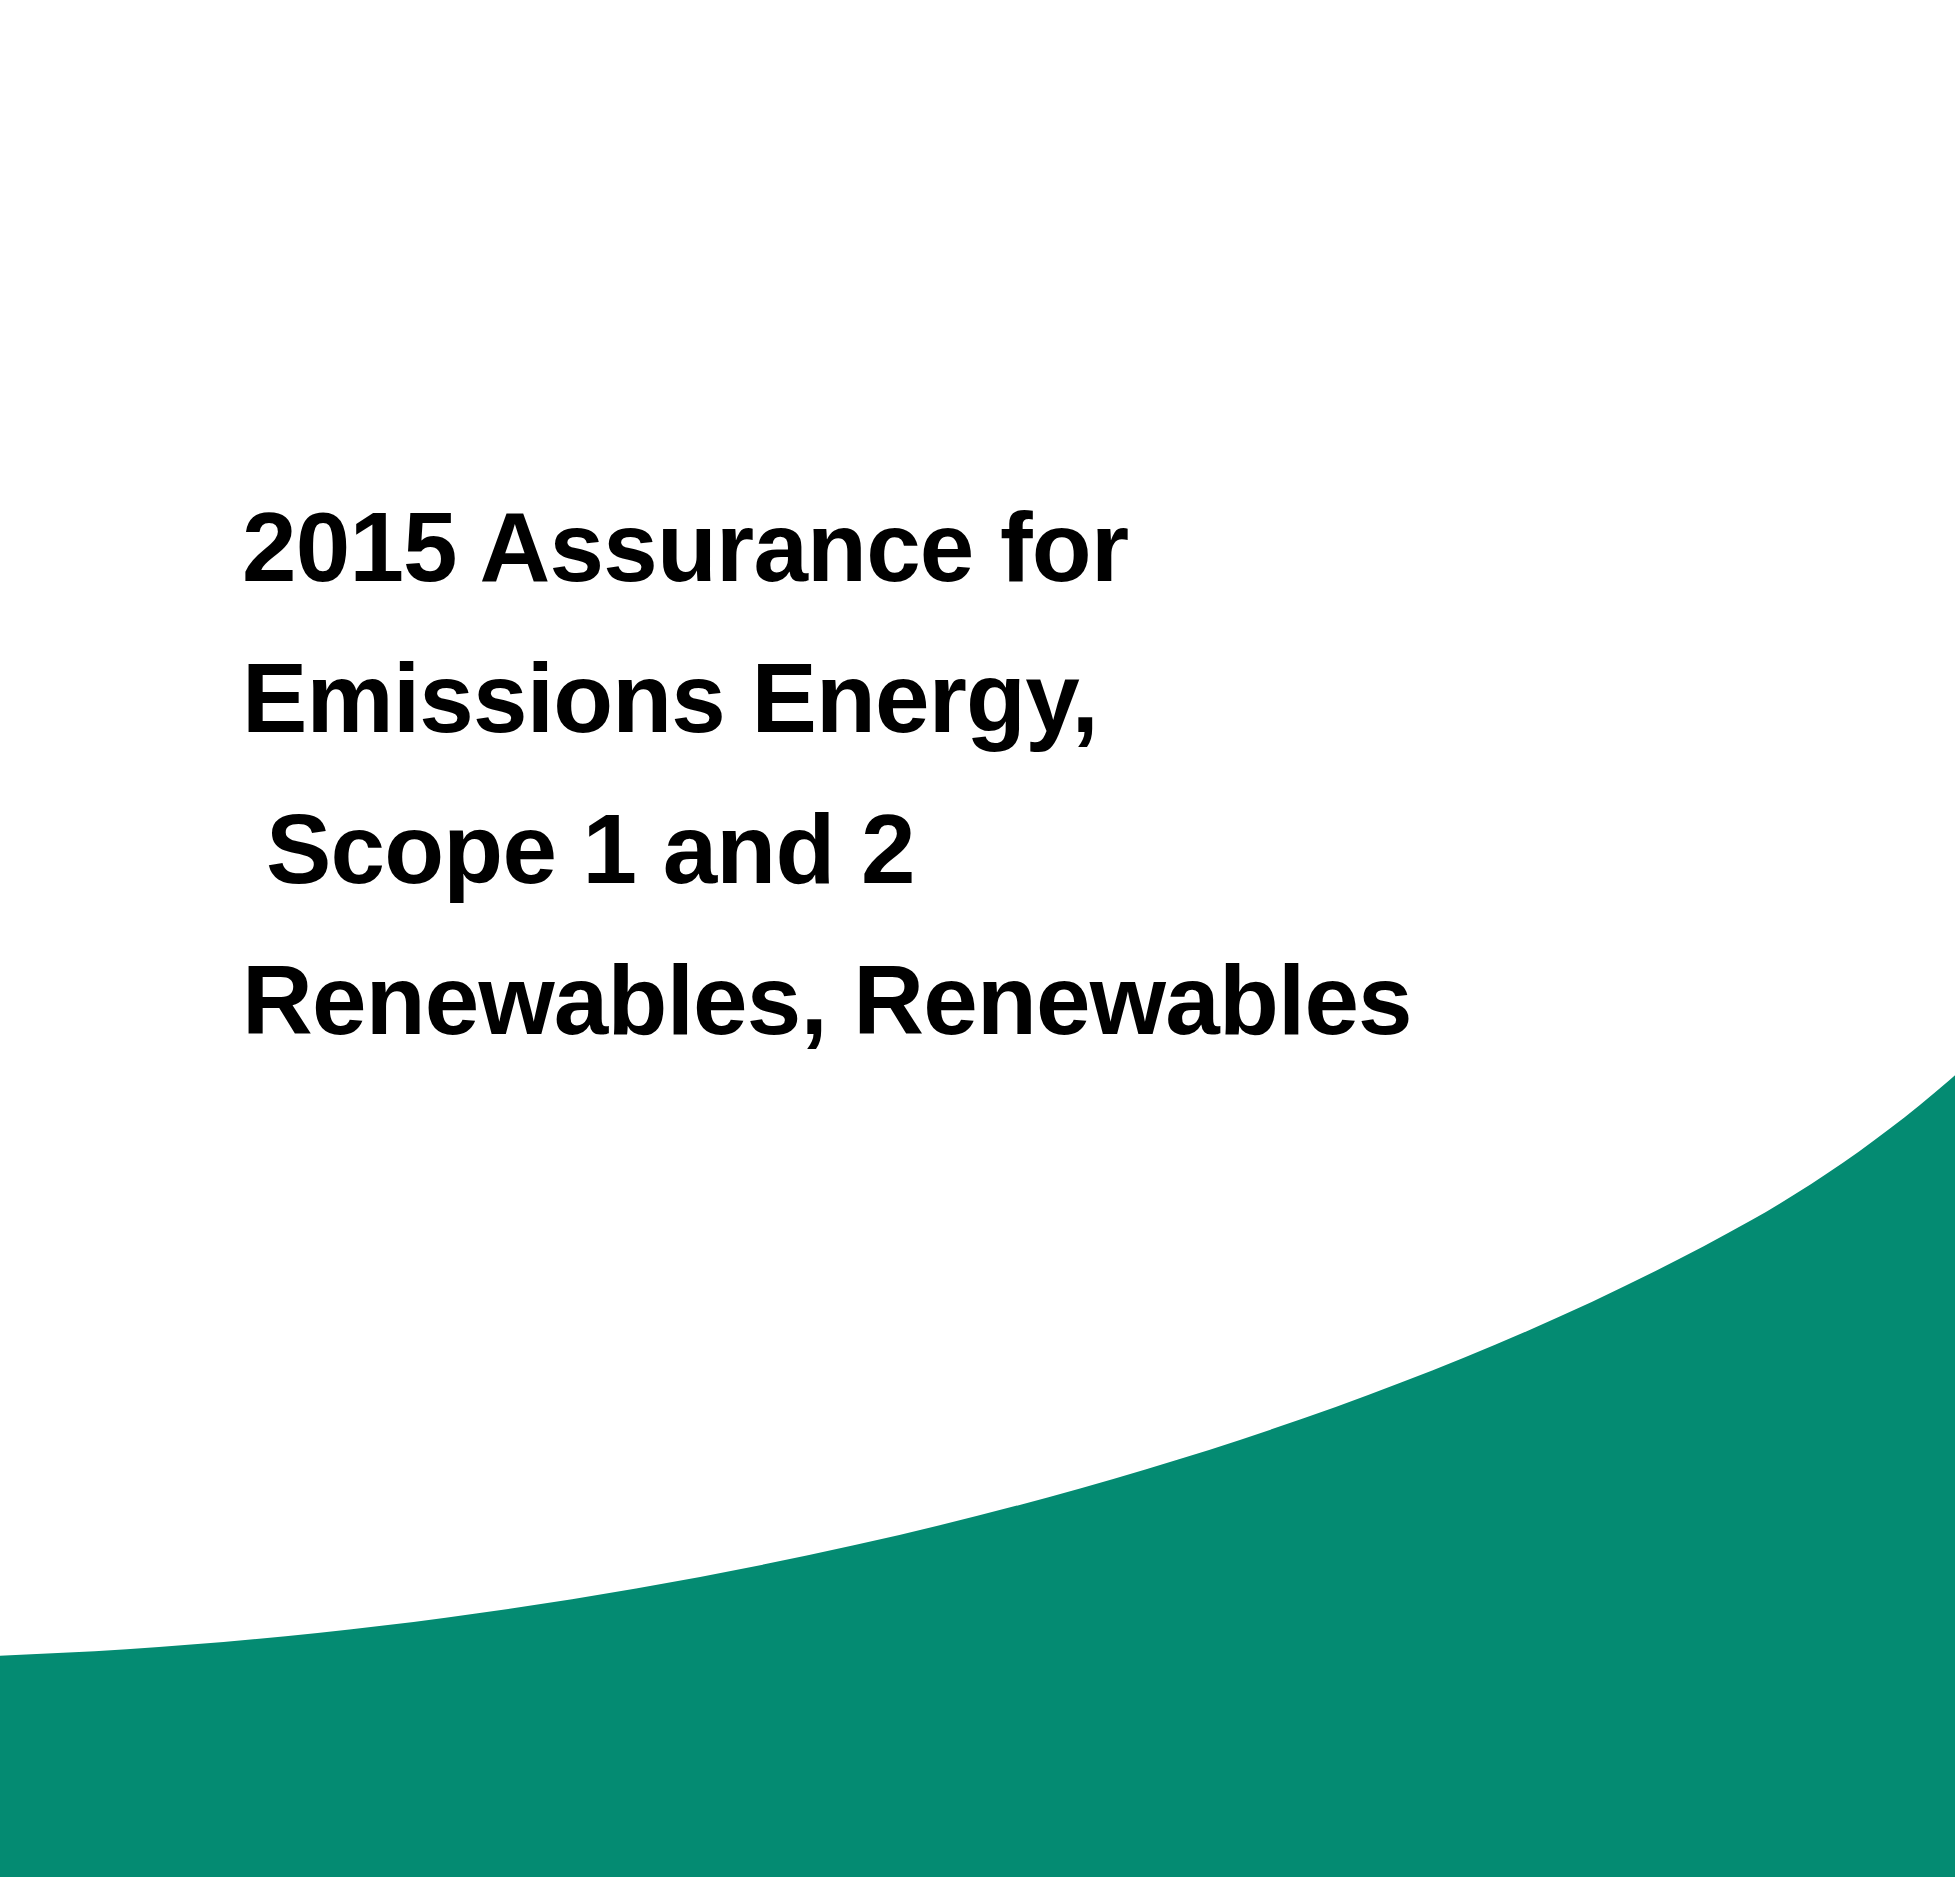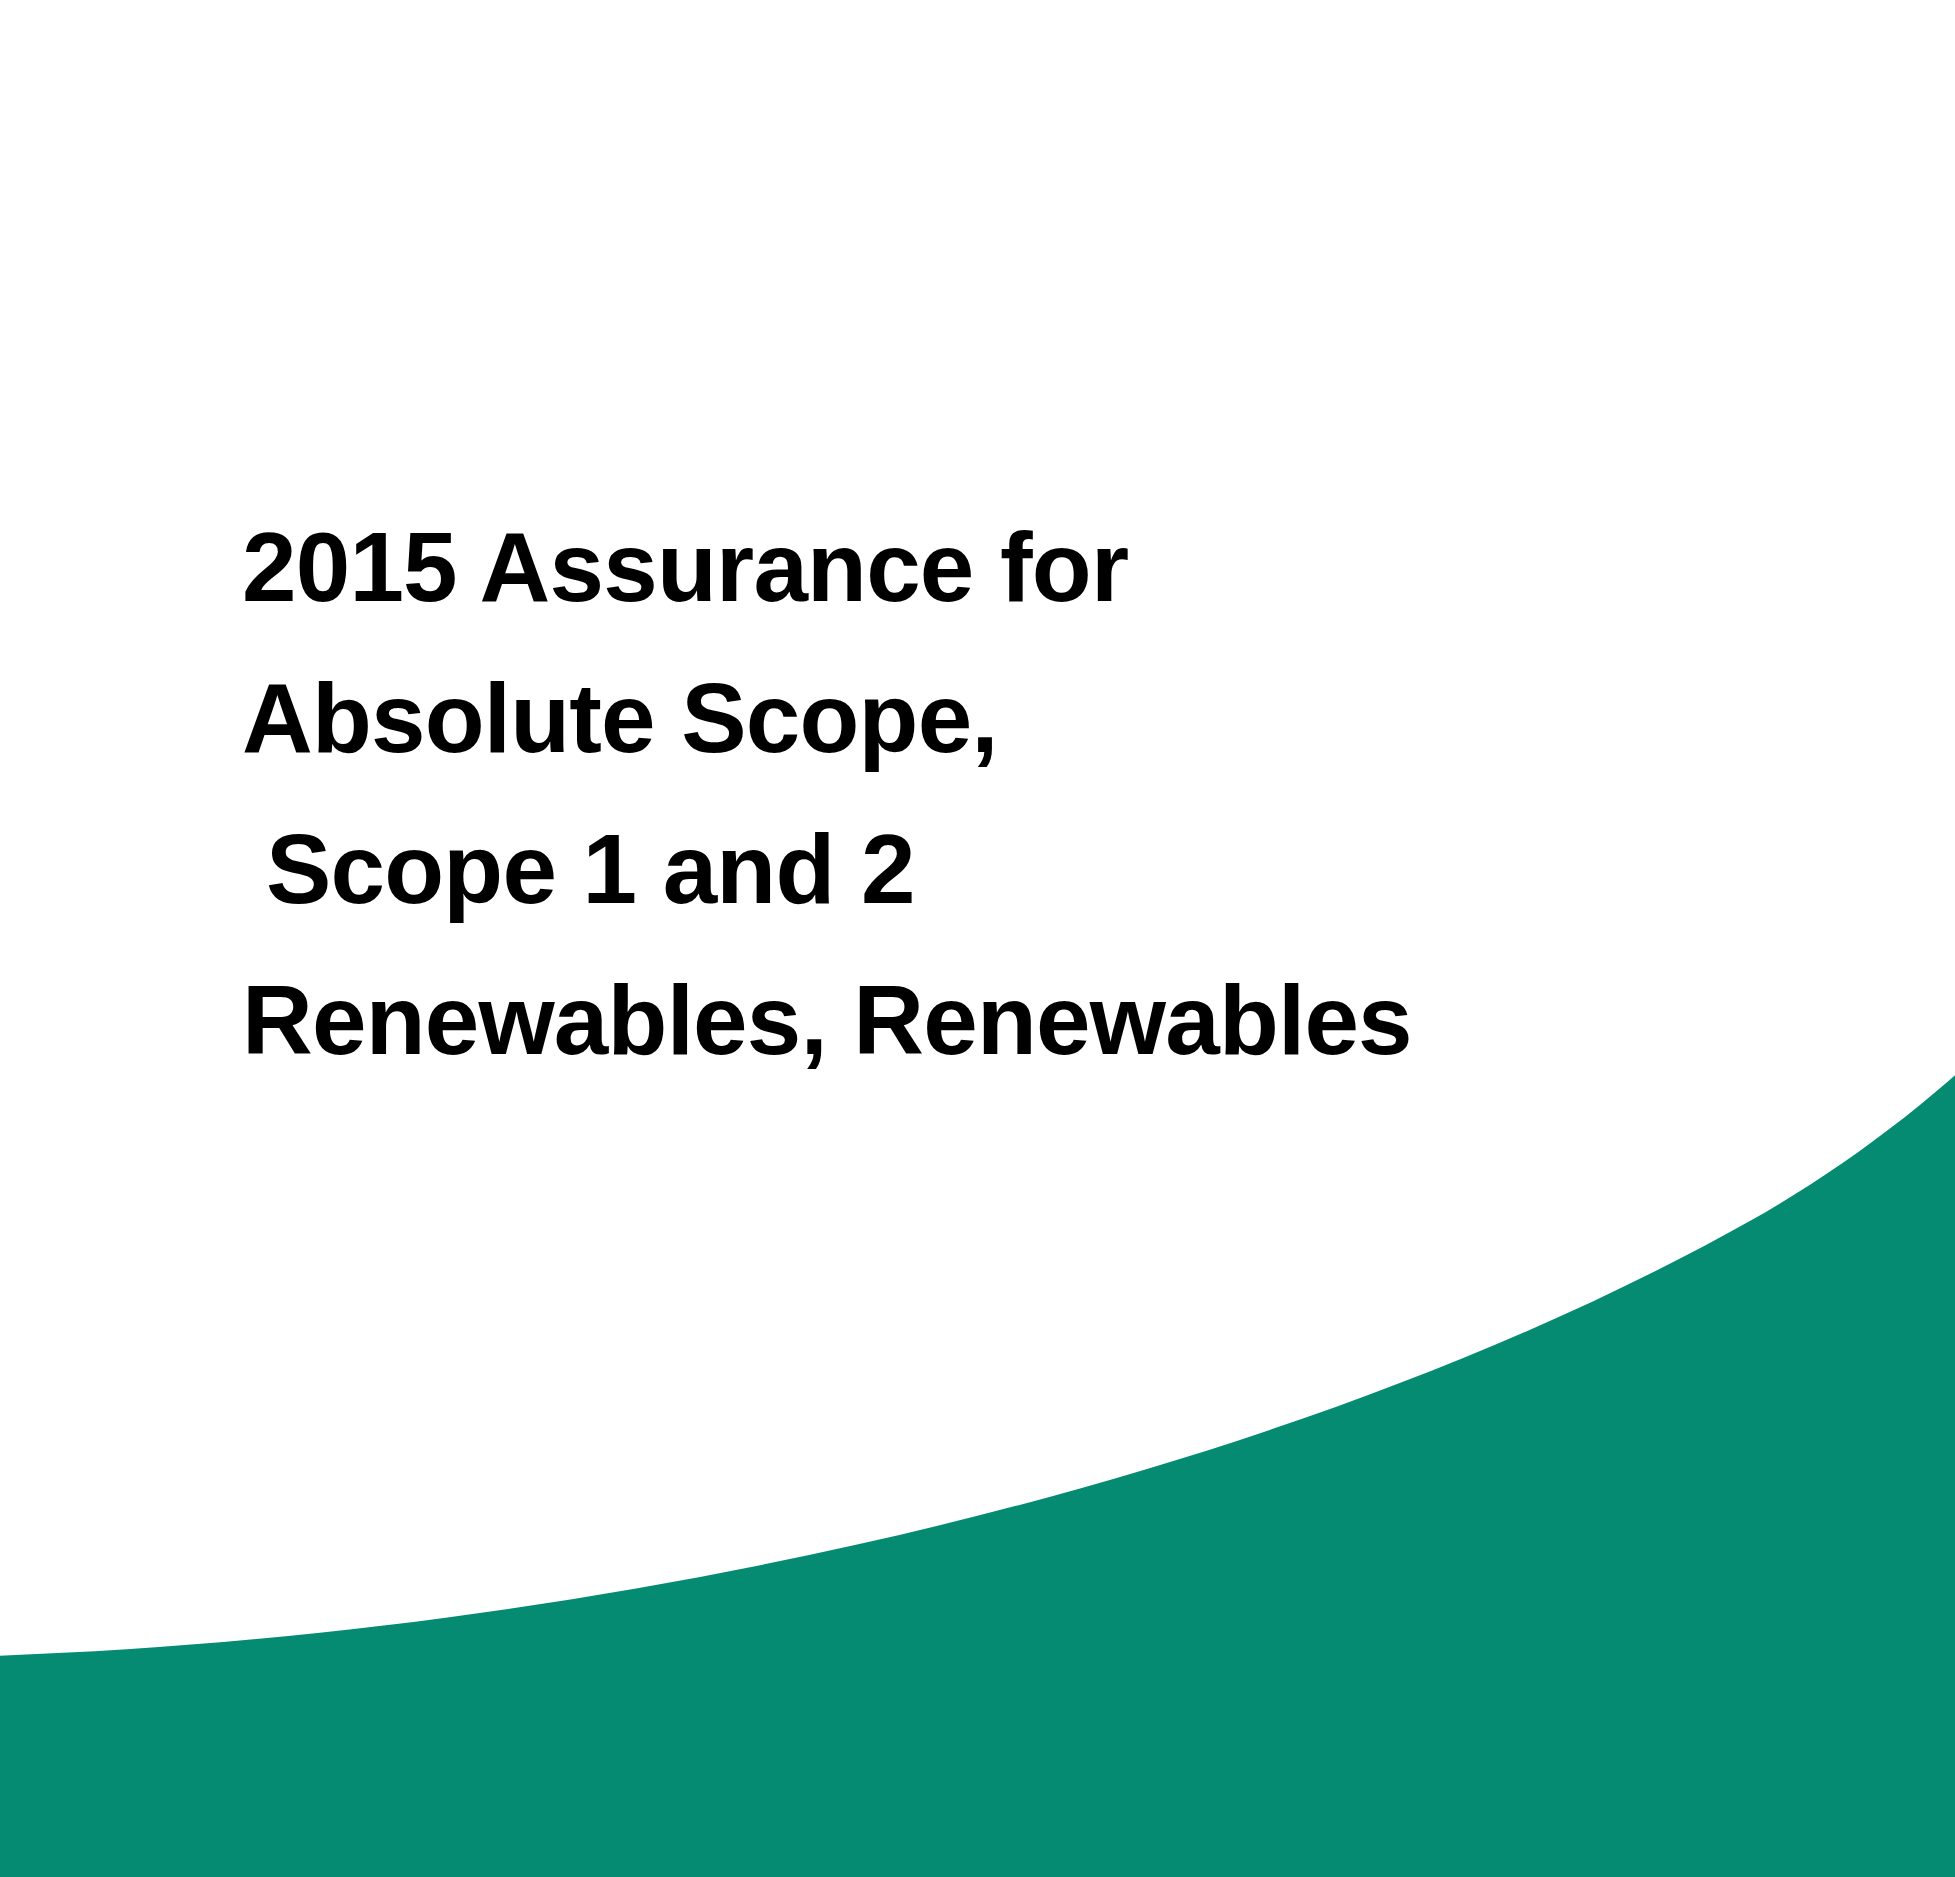--- a/index.html
+++ b/index.html
@@ -25,21 +25,21 @@
     left:0; top:0;
     width:2346px; height:1877px;
     display:block;
     pointer-events:none;
   }
 
   
   #title-block {
     position:absolute;
     left:242px;
-    top:492px;
+    top:472px;
     width:1642px;
   }
 
   .title-line {
     display:block;
     font-size:125px;
     line-height:151px;
     font-weight:600;
     letter-spacing:-0.8px;
     color:#000000;
@@ -51,19 +51,19 @@
 <body>
 
 <div id="cover" style="background: rgb(255, 255, 255);">
 
   <svg id="swoosh" viewBox="0 0 6000 4800" preserveAspectRatio="none">
     <path id="swoosh-path" fill="#048B72" d="M 0 4234 C 1500 4180 3250 3810 4480 3120 C 5290 2660 5830 1880 6000 993 L 6000 4800 L 0 4800 Z"></path>
   </svg>
 
   <div id="title-block">
     <span class="title-line" style="color: rgb(0, 0, 0); font-size: 98px;">2015 Assurance for</span>
-    <span class="title-line" style="color: rgb(0, 0, 0); font-size: 98px;">Absolute Scope,</span>
+    <span class="title-line" style="color: rgb(0, 0, 0); font-size: 98px;">Emissions Energy,</span>
     <span class="title-line" style="color: rgb(0, 0, 0); font-size: 98px; margin-left: 24px;">Scope 1 and 2</span>
     <span class="title-line" style="color: rgb(0, 0, 0); font-size: 98px;">Renewables, Renewables</span>
   </div>
 
 </div>
 
 
 </body></html>

